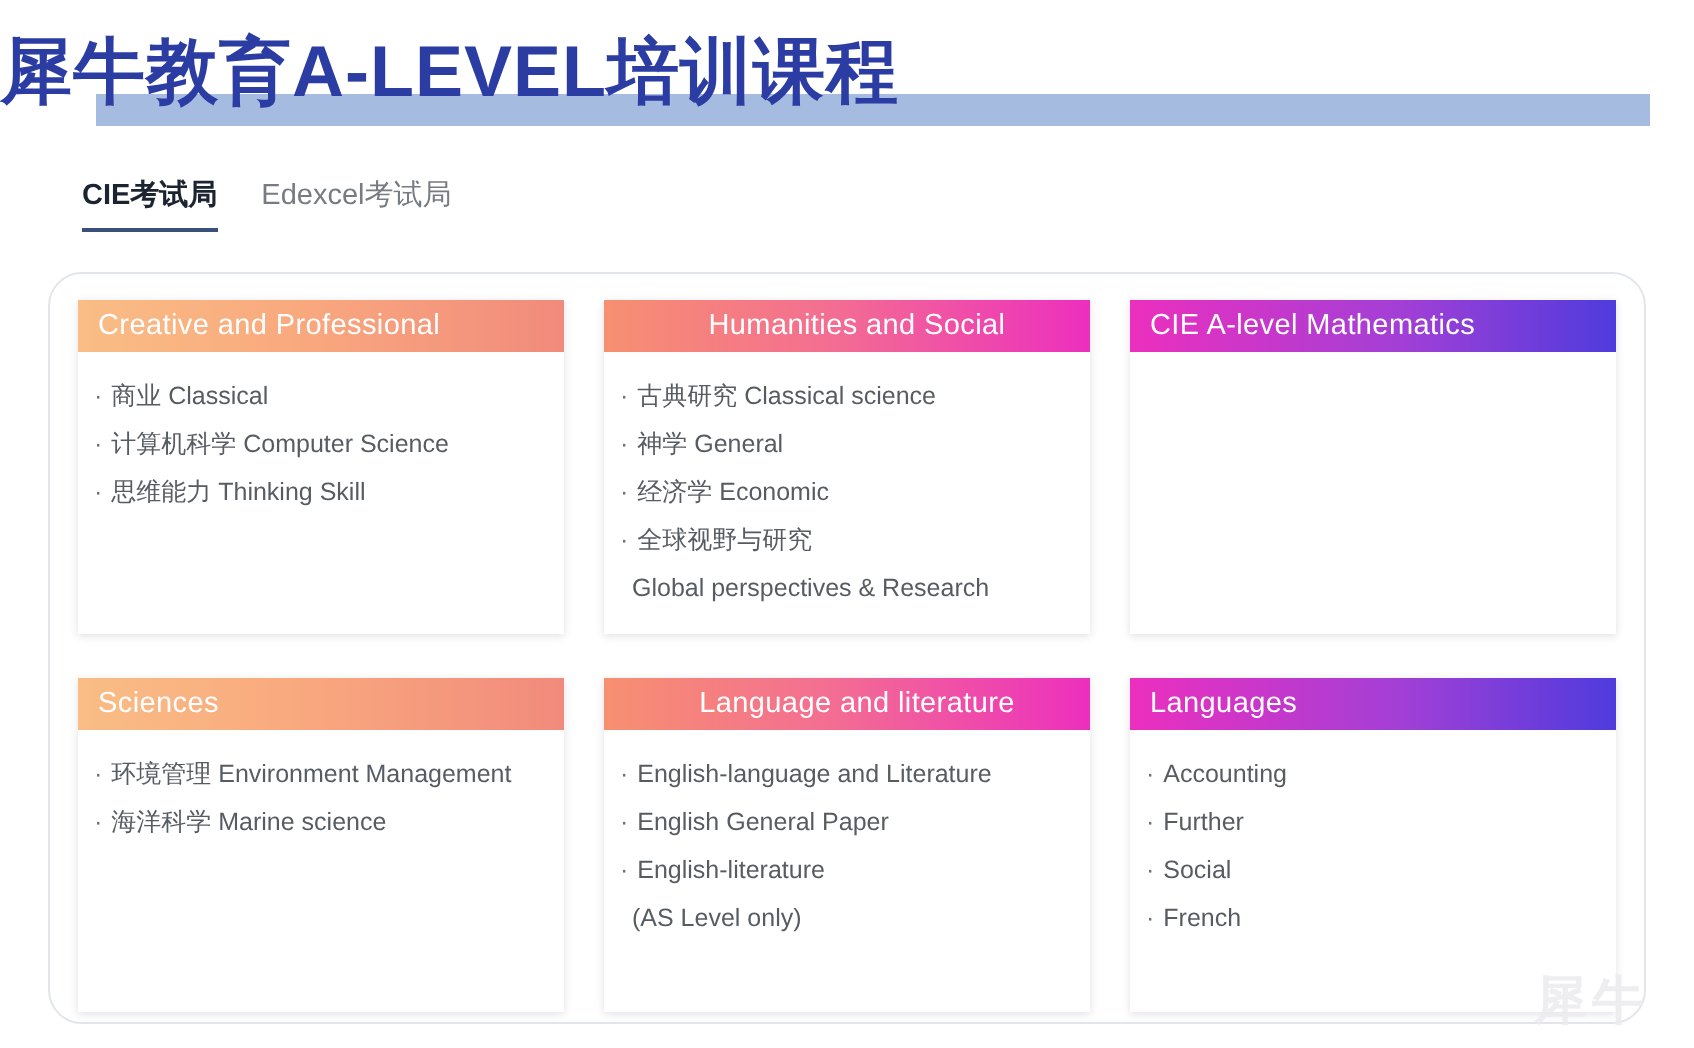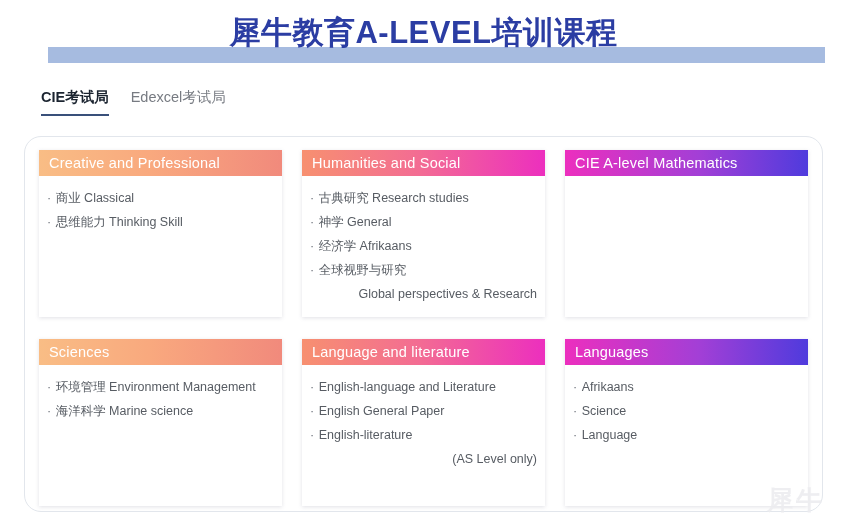--- a/index.html
+++ b/index.html
@@ -26,22 +26,22 @@
     top: 47px;
     width: 777px;
     height: 16px;
     background: #a6bbe0;
   }
   .page-title {
     position: absolute;
     left: 0;
     right: 0;
     top: 12px;
-    text-align: center;
-    font-size: 31px;
+    text-align: left;
+    font-size: 36px;
     font-weight: 700;
     letter-spacing: 0.5px;
     color: #2b3da3;
     white-space: nowrap;
     z-index: 2;
   }
 
   
   .tabs {
     position: absolute;
@@ -131,26 +131,25 @@
     white-space: nowrap;
     overflow: hidden;
     text-overflow: ellipsis;
   }
   .card-item .dot {
     color: #6b7079;
     margin-right: 1px;
   }
   .card-item.cont {
     padding-left: 6px;
-    text-align: right;
   }
 
   
   .grad-orange   { background: linear-gradient(90deg, #f9bd85 0%, #f9a97e 45%, #f18a7c 100%); }
-  .grad-pink     { background: linear-gradient(90deg, #f79070 0%, #f36c93 48%, #ec2fbe 100%); }
+  .grad-pink     { background: linear-gradient(90deg, #f79070 0%, #f36c93 48%, #ec2fbe 100%); text-align: center; }
   .grad-purple   { background: linear-gradient(90deg, #ec2fbe 0%, #a33fd6 55%, #4f3bdd 100%); }
 
   
   .watermark {
     position: absolute;
     right: 22px;
     bottom: 6px;
     font-size: 26px;
     font-weight: 700;
     color: rgba(235,235,238,0.85);
@@ -175,29 +174,30 @@
     <span>Edexcel考试局</span>
   </div>
 </div>
 
 <div class="panel">
   <div class="grid" id="card-grid">
       <div class="card">
         <div class="card-header grad-orange">Creative and Professional</div>
         <div class="card-body">
           <div class="card-item"><span class="dot">· </span><span>商业 Classical</span></div>
+          <div class="card-item"><span class="dot">· </span><span>计算机科学 Computer Science</span></div>
           <div class="card-item"><span class="dot">· </span><span>思维能力 Thinking Skill</span></div>
         </div>
       </div>
       <div class="card">
         <div class="card-header grad-pink">Humanities and Social</div>
         <div class="card-body">
-          <div class="card-item"><span class="dot">· </span><span>古典研究 Research studies</span></div>
+          <div class="card-item"><span class="dot">· </span><span>古典研究 Classical science</span></div>
           <div class="card-item"><span class="dot">· </span><span>神学 General</span></div>
-          <div class="card-item"><span class="dot">· </span><span>经济学 Afrikaans</span></div>
+          <div class="card-item"><span class="dot">· </span><span>经济学 Economic</span></div>
           <div class="card-item"><span class="dot">· </span><span>全球视野与研究</span></div>
           <div class="card-item cont">Global perspectives &amp; Research</div>
         </div>
       </div>
       <div class="card">
         <div class="card-header grad-purple">CIE A-level Mathematics</div>
       </div>
       <div class="card">
         <div class="card-header grad-orange">Sciences</div>
         <div class="card-body">
@@ -210,21 +210,22 @@
         <div class="card-body">
           <div class="card-item"><span class="dot">· </span><span>English-language and Literature</span></div>
           <div class="card-item"><span class="dot">· </span><span>English General Paper</span></div>
           <div class="card-item"><span class="dot">· </span><span>English-literature</span></div>
           <div class="card-item cont">(AS Level only)</div>
         </div>
       </div>
       <div class="card">
         <div class="card-header grad-purple">Languages</div>
         <div class="card-body">
-          <div class="card-item"><span class="dot">· </span><span>Afrikaans</span></div>
-          <div class="card-item"><span class="dot">· </span><span>Science</span></div>
-          <div class="card-item"><span class="dot">· </span><span>Language</span></div>
+          <div class="card-item"><span class="dot">· </span><span>Accounting</span></div>
+          <div class="card-item"><span class="dot">· </span><span>Further</span></div>
+          <div class="card-item"><span class="dot">· </span><span>Social</span></div>
+          <div class="card-item"><span class="dot">· </span><span>French</span></div>
         </div>
       </div>
     </div>
 </div>
 
 <div class="watermark">犀牛</div>
 
 </body></html>

